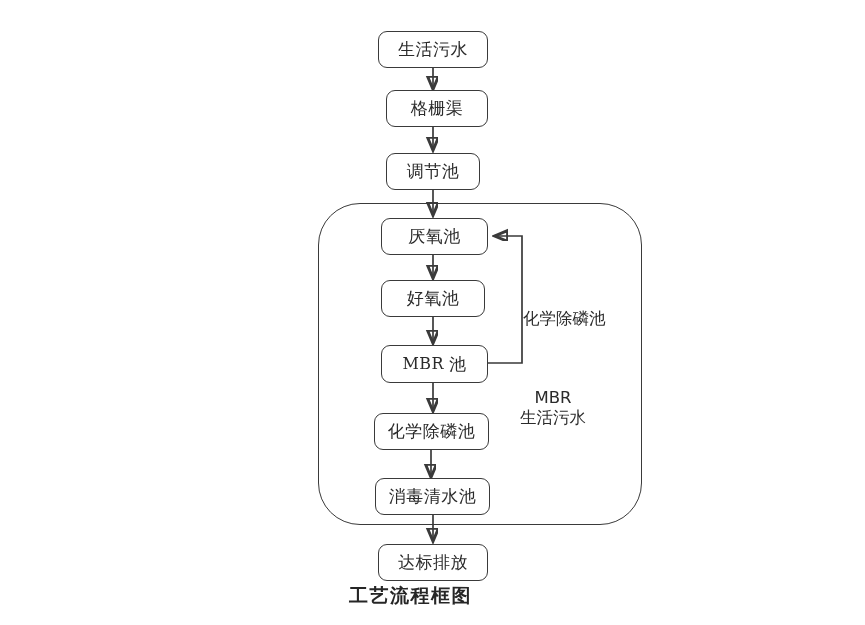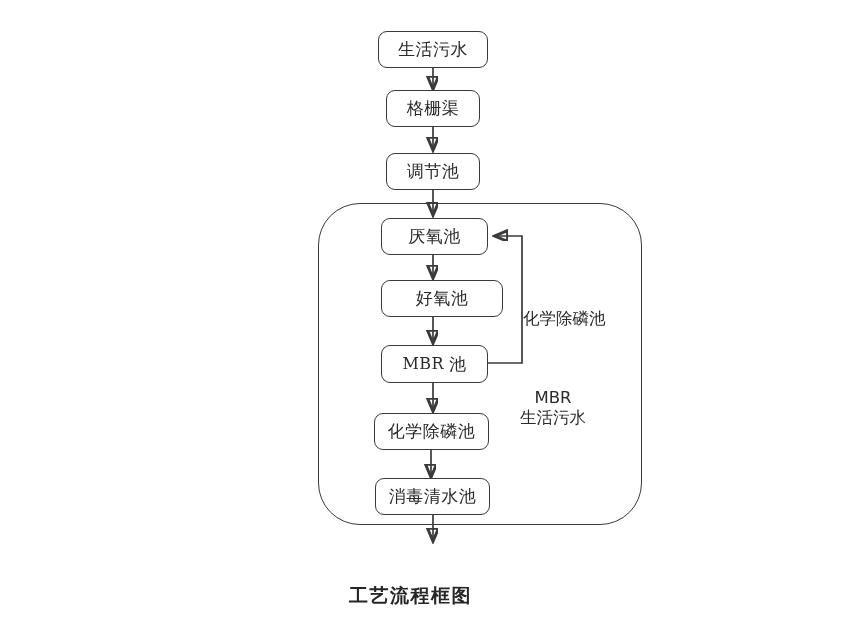--- a/index.html
+++ b/index.html
@@ -111,49 +111,52 @@
     <line x1="433" y1="383" x2="433" y2="411" marker-end="url(#ah)"></line>
     <line x1="431" y1="450" x2="431" y2="477" marker-end="url(#ah)"></line>
     <line x1="433" y1="515" x2="433" y2="541" marker-end="url(#ah)"></line>
     <path d="M488,363 L522,363 L522,236 L495,236" marker-end="url(#ah)"></path>
   </svg>
 
   <div class="node" style="left:378px; top:31px; width:110px; height:37px;">
     <span>生活污水</span>
   </div>
 
-  <div class="node" style="left:386px; top:90px; width:94px; height:37px;text-align:right;">
+  <div class="node" style="left:386px; top:90px; width:102px; height:37px;text-align:right;">
     <span>格栅渠</span>
   </div>
 
   <div class="node" style="left:386px; top:153px; width:94px; height:37px;">
     <span>调节池</span>
   </div>
 
   <div class="node" style="left:381px; top:218px; width:107px; height:37px;">
     <span>厌氧池</span>
   </div>
 
-  <div class="node" style="left:381px; top:280px; width:122px; height:37px;">
+  <div class="node" style="left:381px; top:280px; width:104px; height:37px;">
     <span>好氧池</span>
   </div>
 
   <div class="node mono-mix" style="left:381px; top:345px; width:107px; height:38px;">
     <span>MBR</span>
       <span class="cjk">池</span>
   </div>
 
   <div class="node" style="left:375px; top:478px; width:115px; height:37px;">
     <span>消毒清水池</span>
   </div>
 
   <div class="node" style="left:374px; top:413px; width:115px; height:37px;">
     <span>化学除磷池</span>
   </div>
 
+  <div class="node" style="left:378px; top:544px; width:110px; height:37px;">
+    <span>达标排放</span>
+  </div>
 
   <div class="free-label" style="left:523px; top:309px;">
     <span>化学除磷池</span>
   </div>
 
   <div class="free-label centered" style="left:493px; top:388px; width:120px;">
     <div>MBR</div>
     <div>生活污水</div>
   </div>
 

